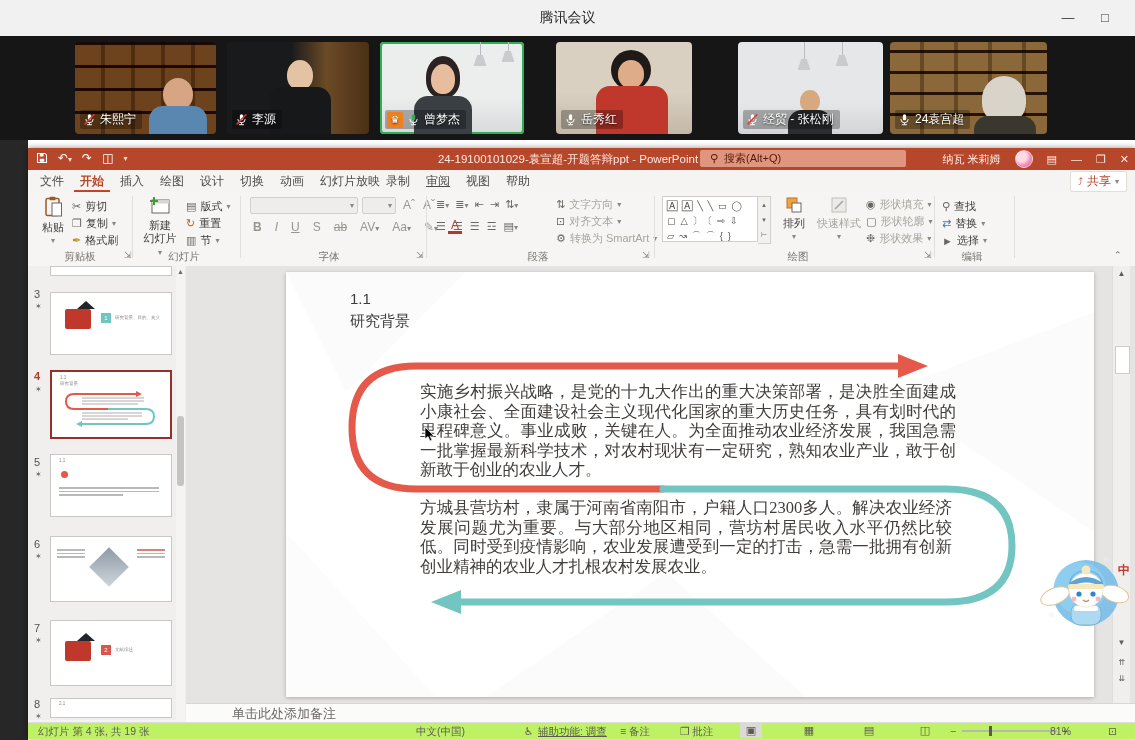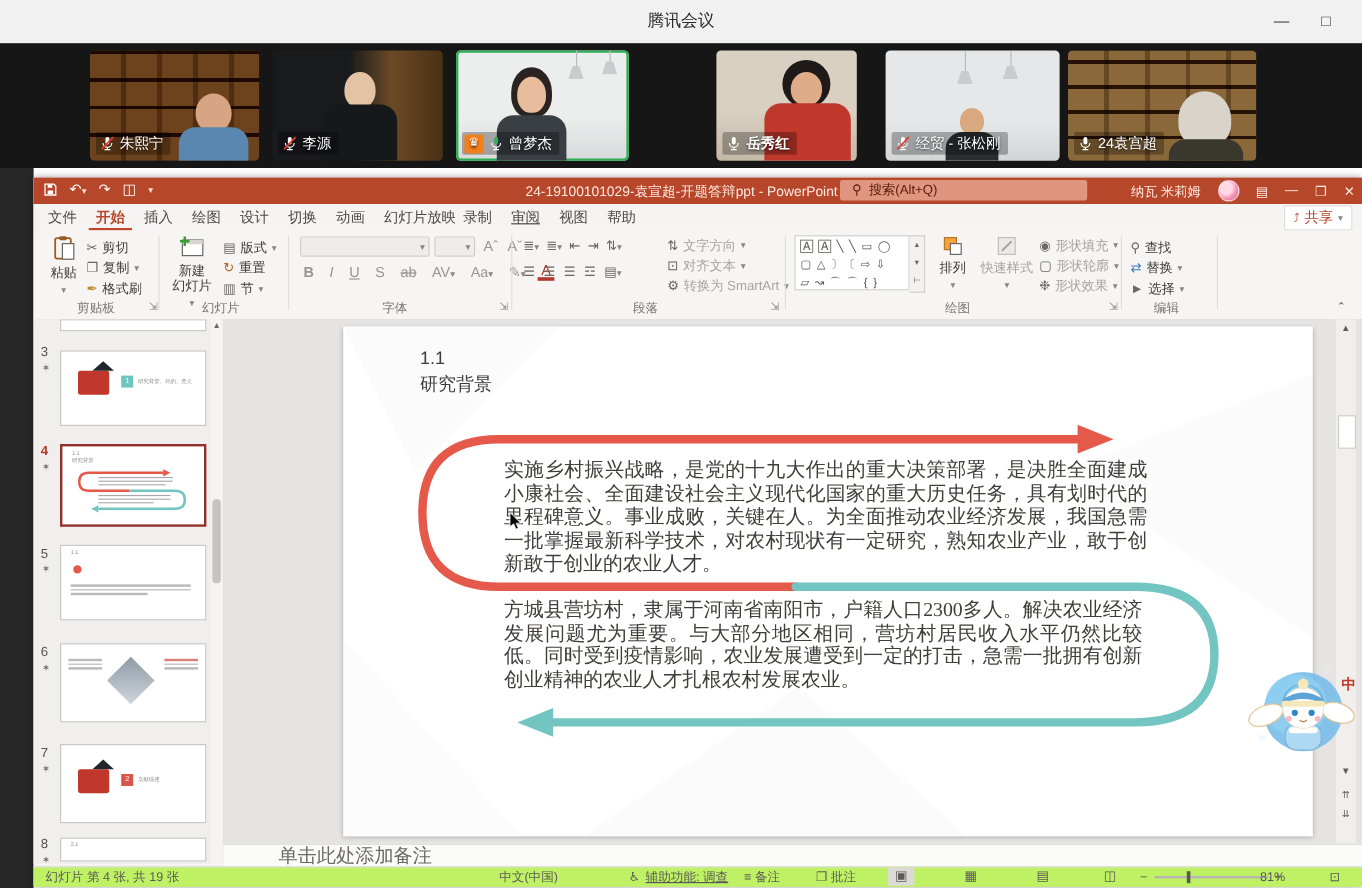--- a/index.html
+++ b/index.html
@@ -91,21 +91,21 @@
   .slide{left:100px;top:6px;width:808px;height:425px;background:#fff;box-shadow:0 1px 4px rgba(0,0,0,.25);overflow:hidden;}
   .slide-title{left:64px;top:16px;font-size:15px;color:#3c3c3c;line-height:22px;}
   .spara{font-size:16.5px;line-height:19.6px;color:#403d3a;text-align:justify;
          font-family:"Liberation Serif","DejaVu Serif",serif;}
   .vscroll{left:926px;top:0;width:17px;height:437px;background:#f0efee;border-left:1px solid #e0dedc;}
   .vscroll .a{left:0;width:17px;text-align:center;font-size:8px;color:#5f5c58;}
   .vthumb{left:2px;top:80px;width:13px;height:26px;background:#fff;border:1px solid #cfcdca;}
 
   
   .notes{left:158px;top:555px;width:949px;height:19px;background:#fbfbfa;border-top:1px solid #d9d7d4;
-         font-size:16px;color:#6b6865;line-height:19px;}
+         font-size:13px;color:#6b6865;line-height:19px;}
   .statusbar{left:0;top:574px;width:1107px;height:16px;background:#bef264;border-top:1px solid #ddd;
              font-size:10.5px;color:#5d5a56;}
   .st{top:1px;line-height:14px;white-space:nowrap;}
   .viewic{top:0;width:22px;height:15px;text-align:center;font-size:11px;color:#5d5a56;line-height:15px;}
   .viewic.on{background:#dcdad7;}
   .zoomtrack{top:7px;width:95px;height:2px;background:#b9b6b2;}
   .zoomthumb{top:3px;width:3px;height:10px;background:#5d5a56;}
 
   
   .loop-svg{left:0;top:0;}
@@ -168,21 +168,21 @@
       <svg width="13" height="13" viewBox="0 0 16 16">
           <rect x="6" y="1.5" width="4" height="7.5" rx="2" fill="#2fae56"></rect>
           <path d="M3.5 7.5a4.5 4.5 0 0 0 9 0" stroke="#fff" stroke-width="1.2" fill="none"></path>
           <line x1="8" y1="12" x2="8" y2="14" stroke="#fff" stroke-width="1.2"></line>
           <line x1="5" y1="14.4" x2="11" y2="14.4" stroke="#fff" stroke-width="1.2"></line>
         </svg>
       <span>曾梦杰</span>
     </div>
   </div>
 
-  <div class="abs tile s-office2" style="left:597px;width:117px;font-weight:bold;">
+  <div class="abs tile s-office2" style="left:556px;width:136px;">
     <div class="abs" style="left:55px;top:8px;width:40px;height:40px;border-radius:50%;background:#1f1a18;"></div>
     <div class="abs head" style="left:62px;top:18px;width:26px;height:28px;background:#dfac8a;"></div>
     <div class="abs bod" style="left:40px;top:44px;width:72px;height:48px;background:#c0372b;"></div>
     <div class="abs nlabel">
       <svg width="13" height="13" viewBox="0 0 16 16">
           <rect x="6" y="1.5" width="4" height="7.5" rx="2" fill="#fff"></rect>
           <path d="M3.5 7.5a4.5 4.5 0 0 0 9 0" stroke="#fff" stroke-width="1.2" fill="none"></path>
           <line x1="8" y1="12" x2="8" y2="14" stroke="#fff" stroke-width="1.2"></line>
           <line x1="5" y1="14.4" x2="11" y2="14.4" stroke="#fff" stroke-width="1.2"></line>
         </svg>

